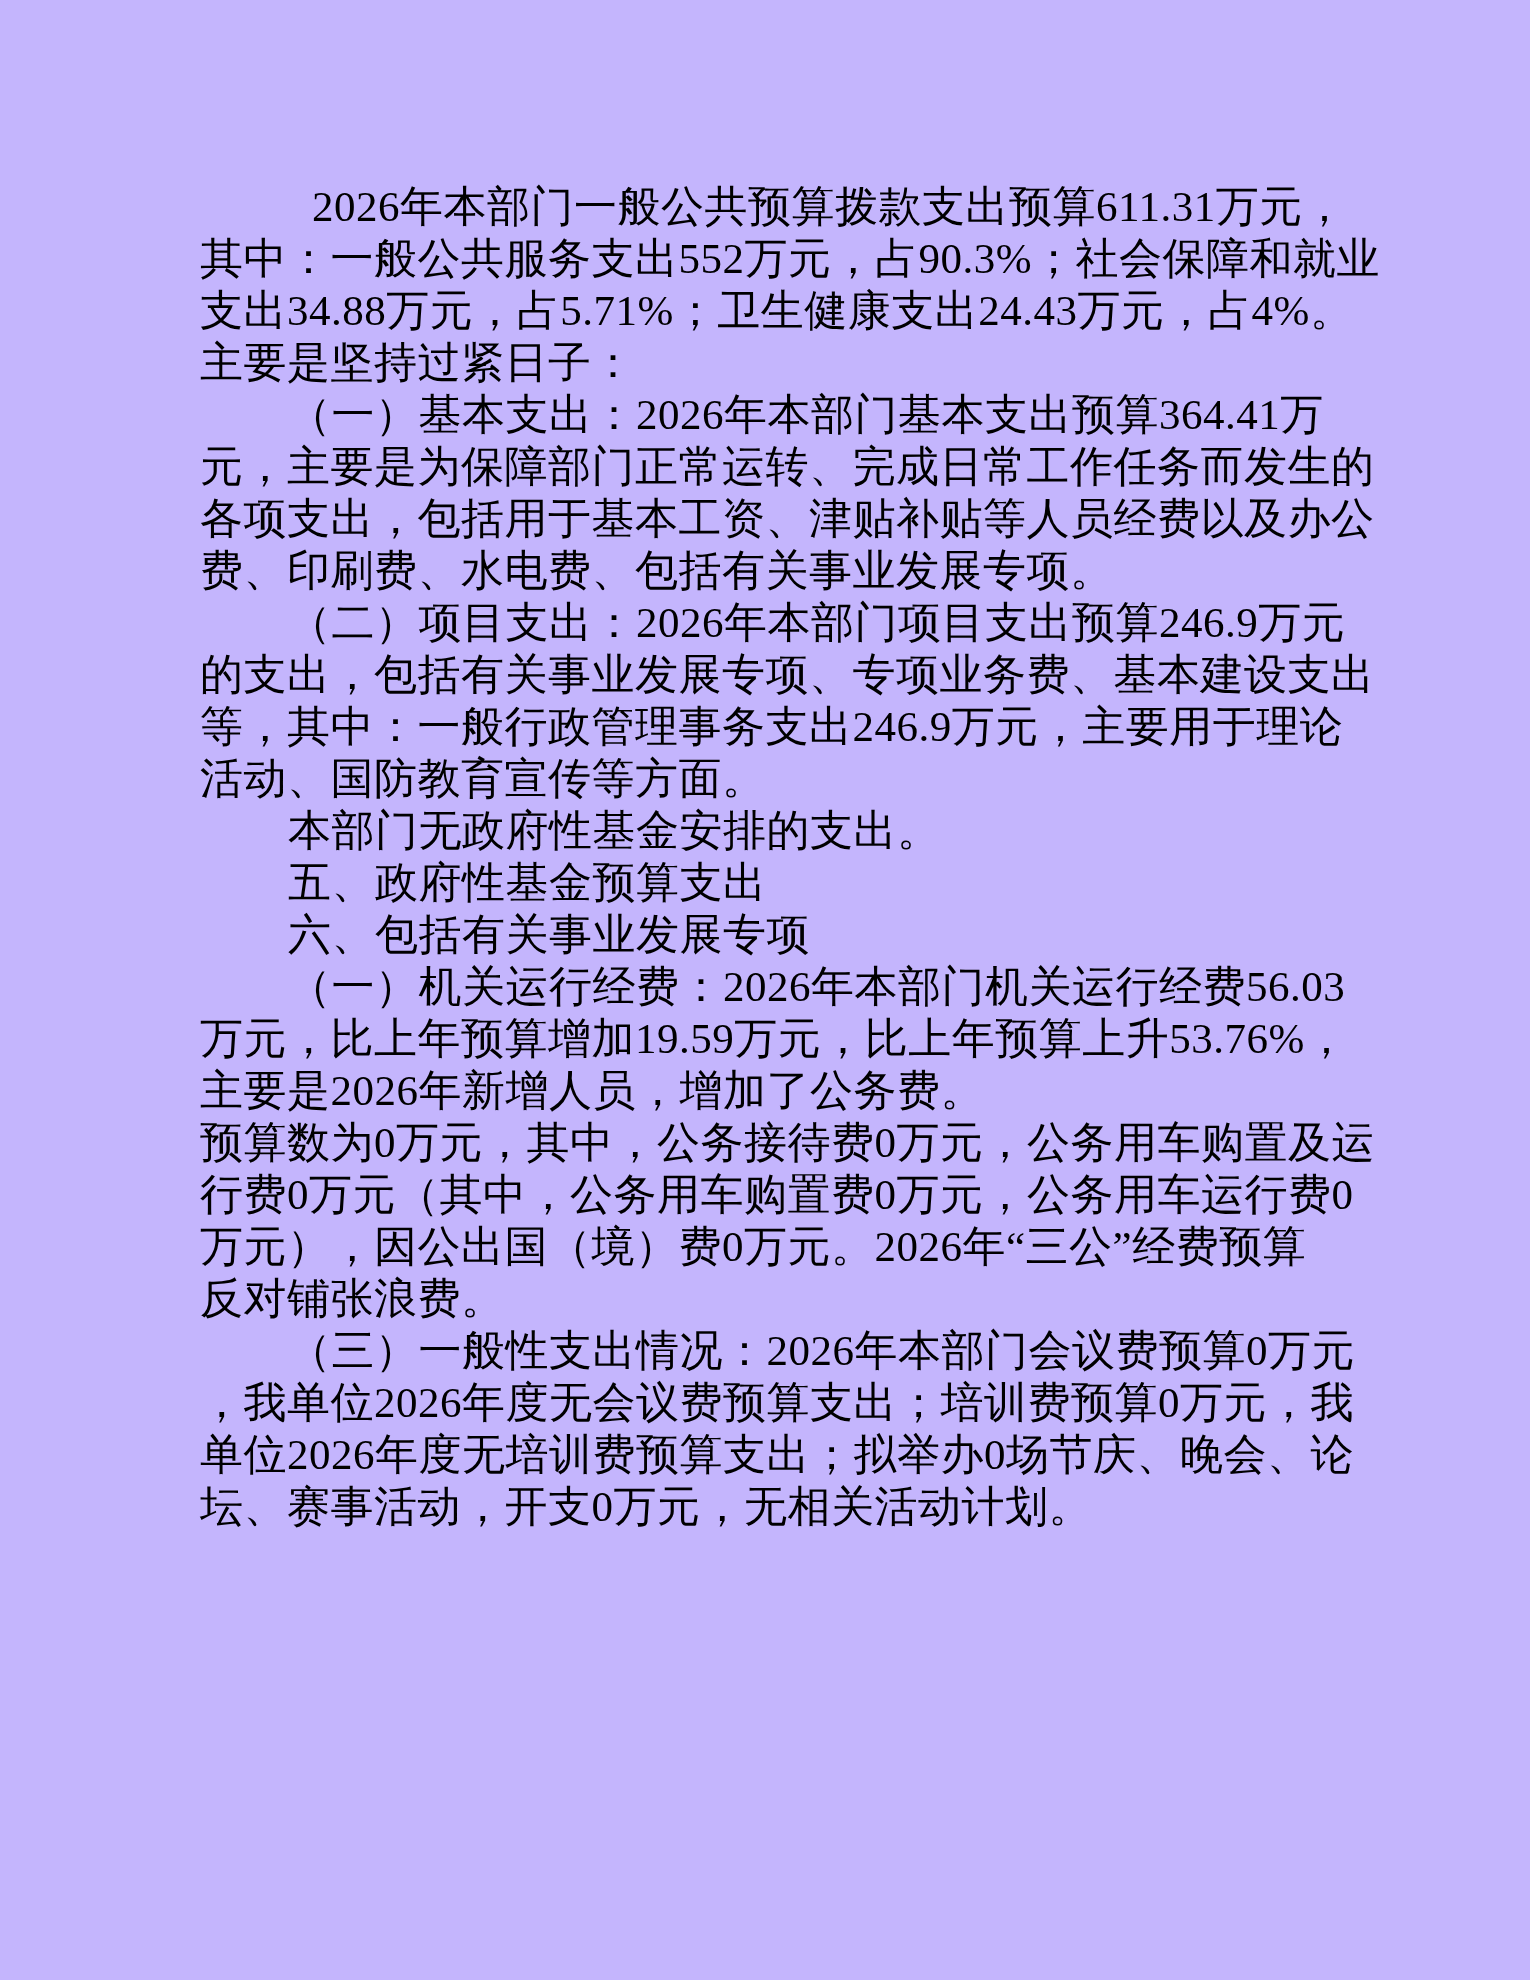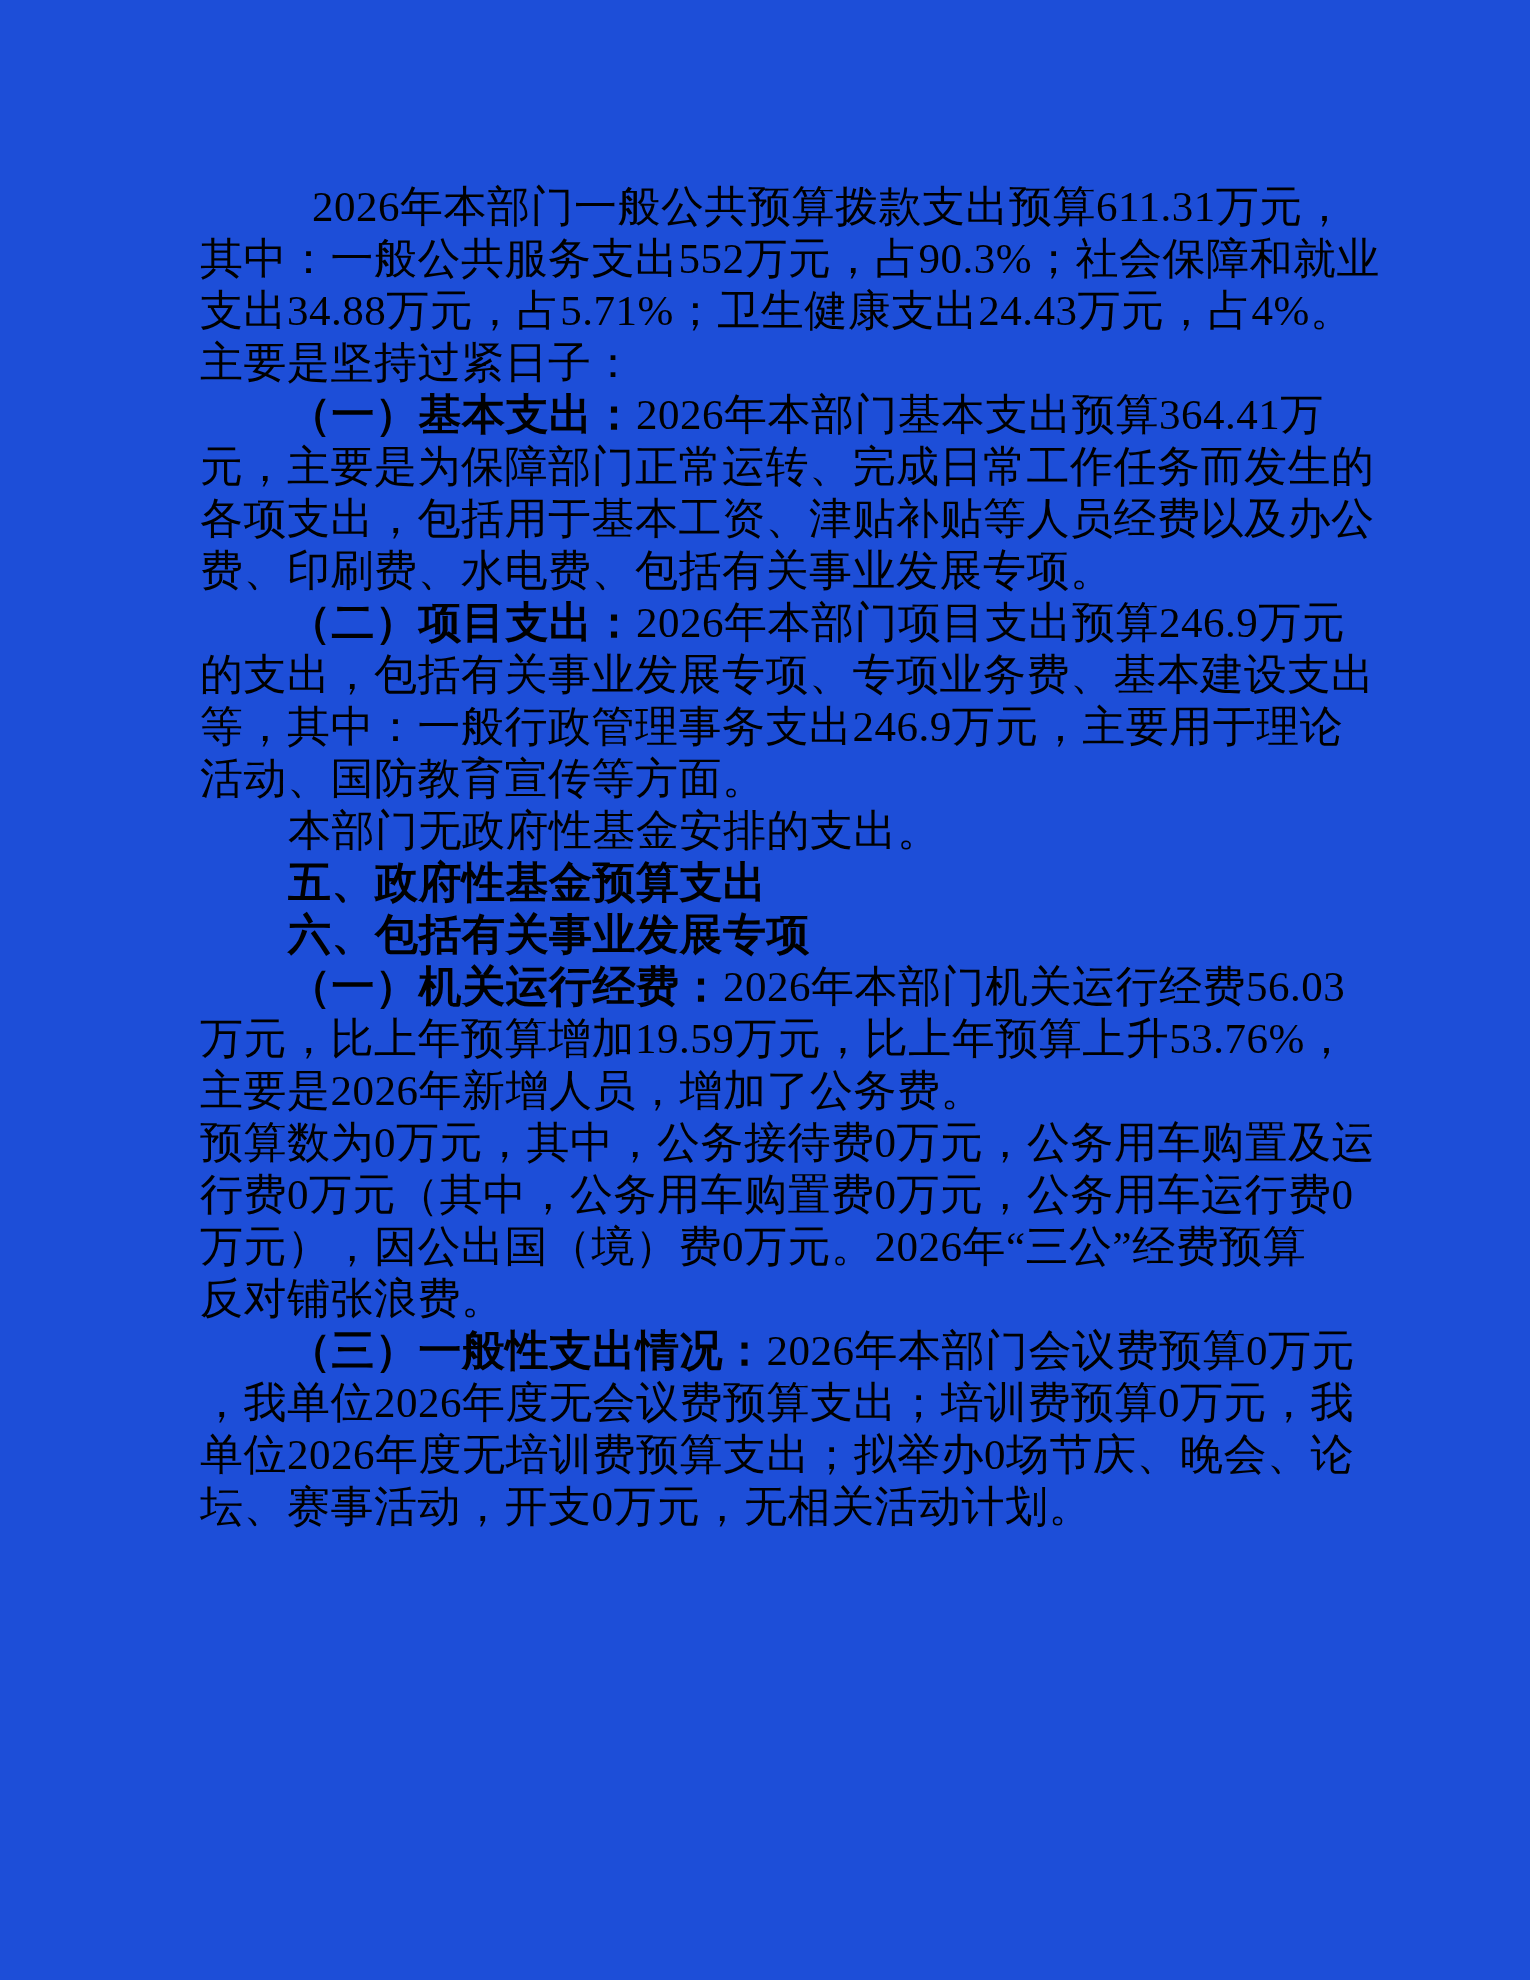--- a/index.html
+++ b/index.html
@@ -4,41 +4,41 @@
 <style>
   html, body {
     margin: 0;
     padding: 0;
     background: #ffffff;
   }
   .page {
     position: relative;
     width: 1530px;
     height: 1980px;
-    background: #1d4ed8;
+    background: #c4b5fd;
     color: #000000;
     font-family: "Liberation Serif", "DejaVu Serif", serif;
     overflow: hidden;
   }
   .doc {
     position: absolute;
     left: 200px;
     top: 181px;
     width: 1175px;
   }
   .line {
     height: 52px;
     line-height: 52px;
     font-size: 43px;
     white-space: nowrap;
     letter-spacing: 0.5px;
   }
   .ind { padding-left: 88px; }
   .ind-first { padding-left: 112px; }
-  .b { font-weight: 700; }
+  .b { font-weight: 400; }
 </style>
 </head>
 <body>
 
 <div class="page">
   <div class="doc">
     <div class="line ind-first"><span class="b"></span><span>2026年本部门一般公共预算拨款支出预算611.31万元，</span></div>
     <div class="line"><span class="b"></span><span>其中：一般公共服务支出552万元，占90.3%；社会保障和就业</span></div>
     <div class="line"><span class="b"></span><span>支出34.88万元，占5.71%；卫生健康支出24.43万元，占4%。</span></div>
     <div class="line"><span class="b"></span><span>主要是坚持过紧日子：</span></div>

